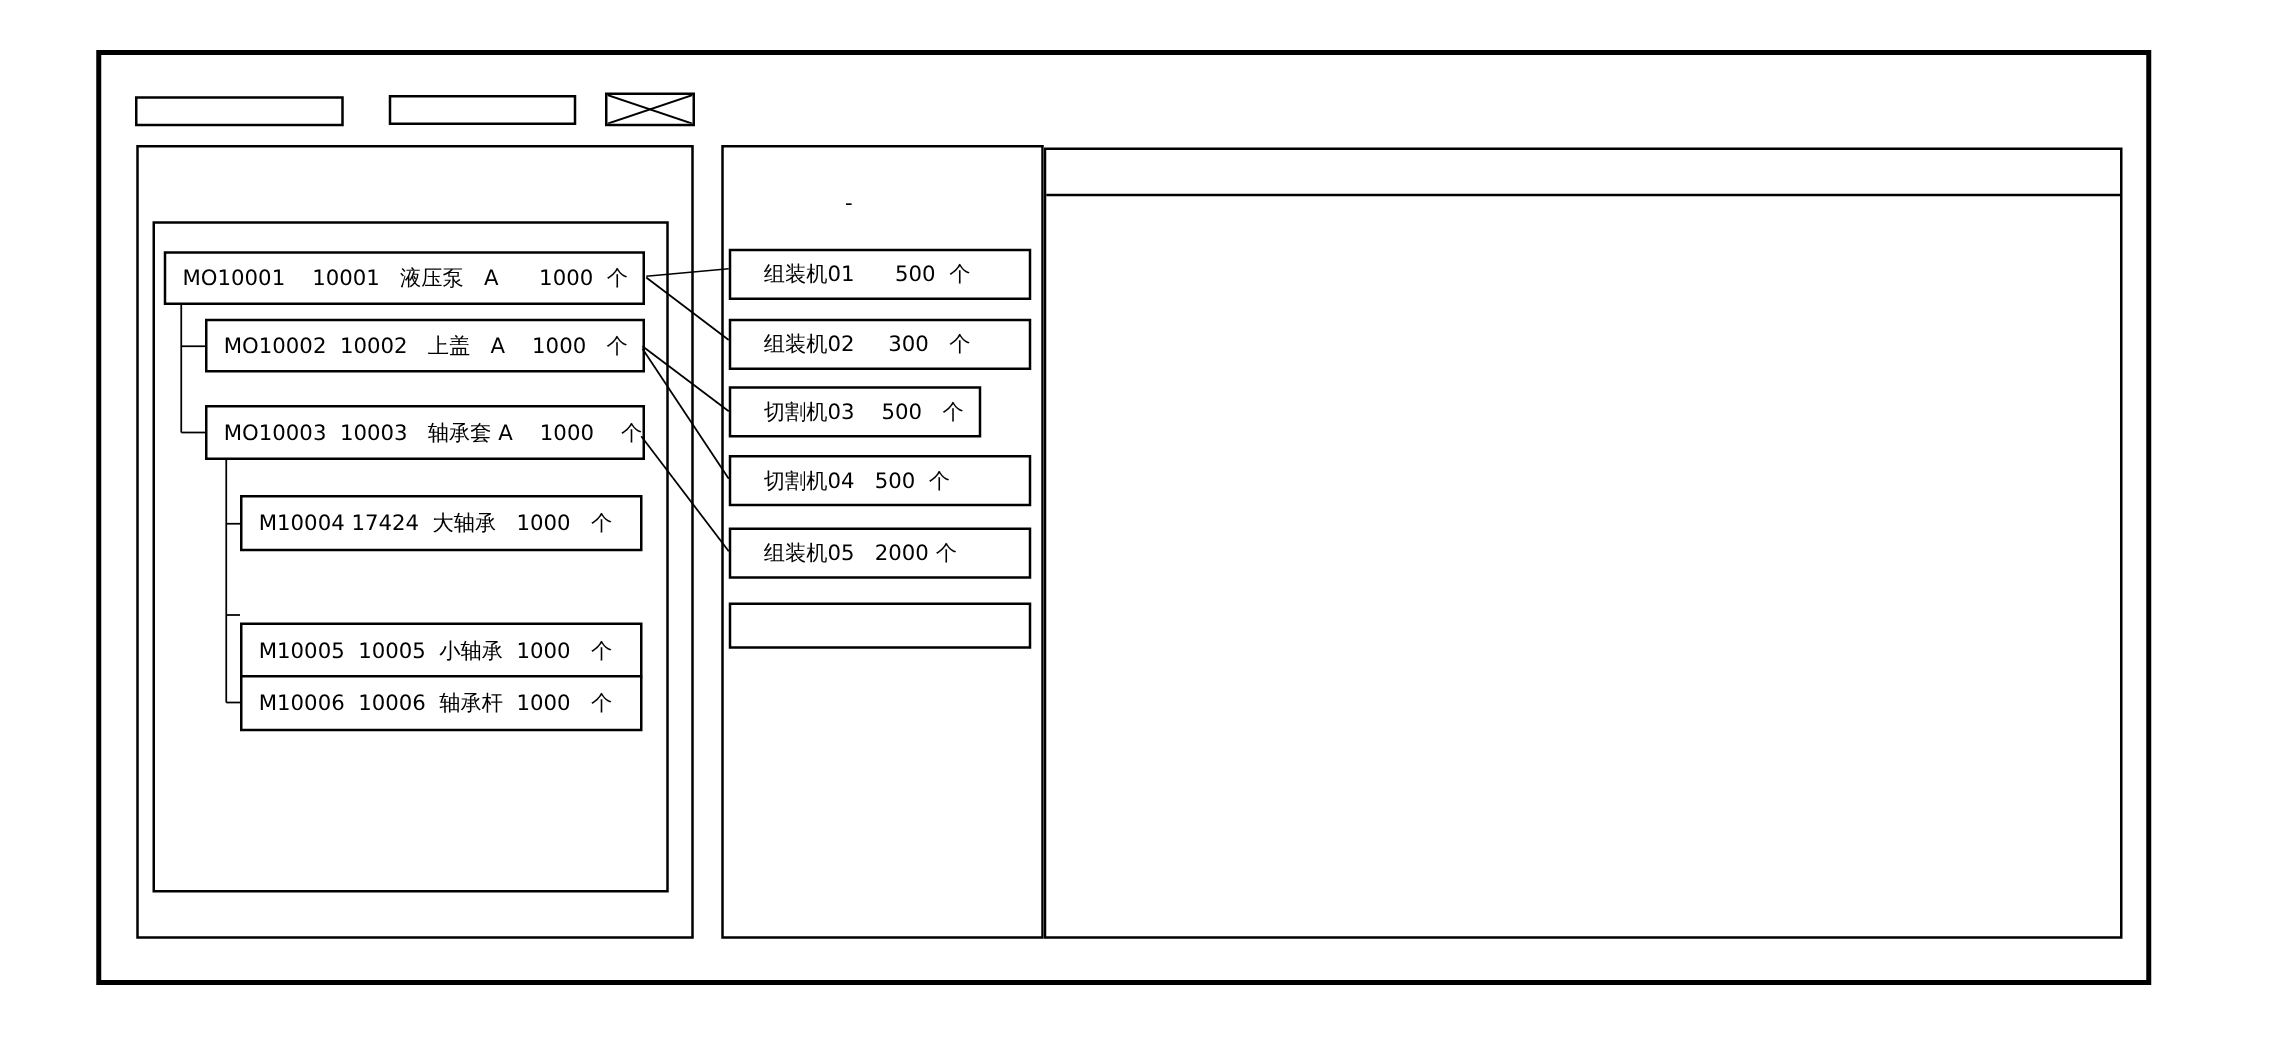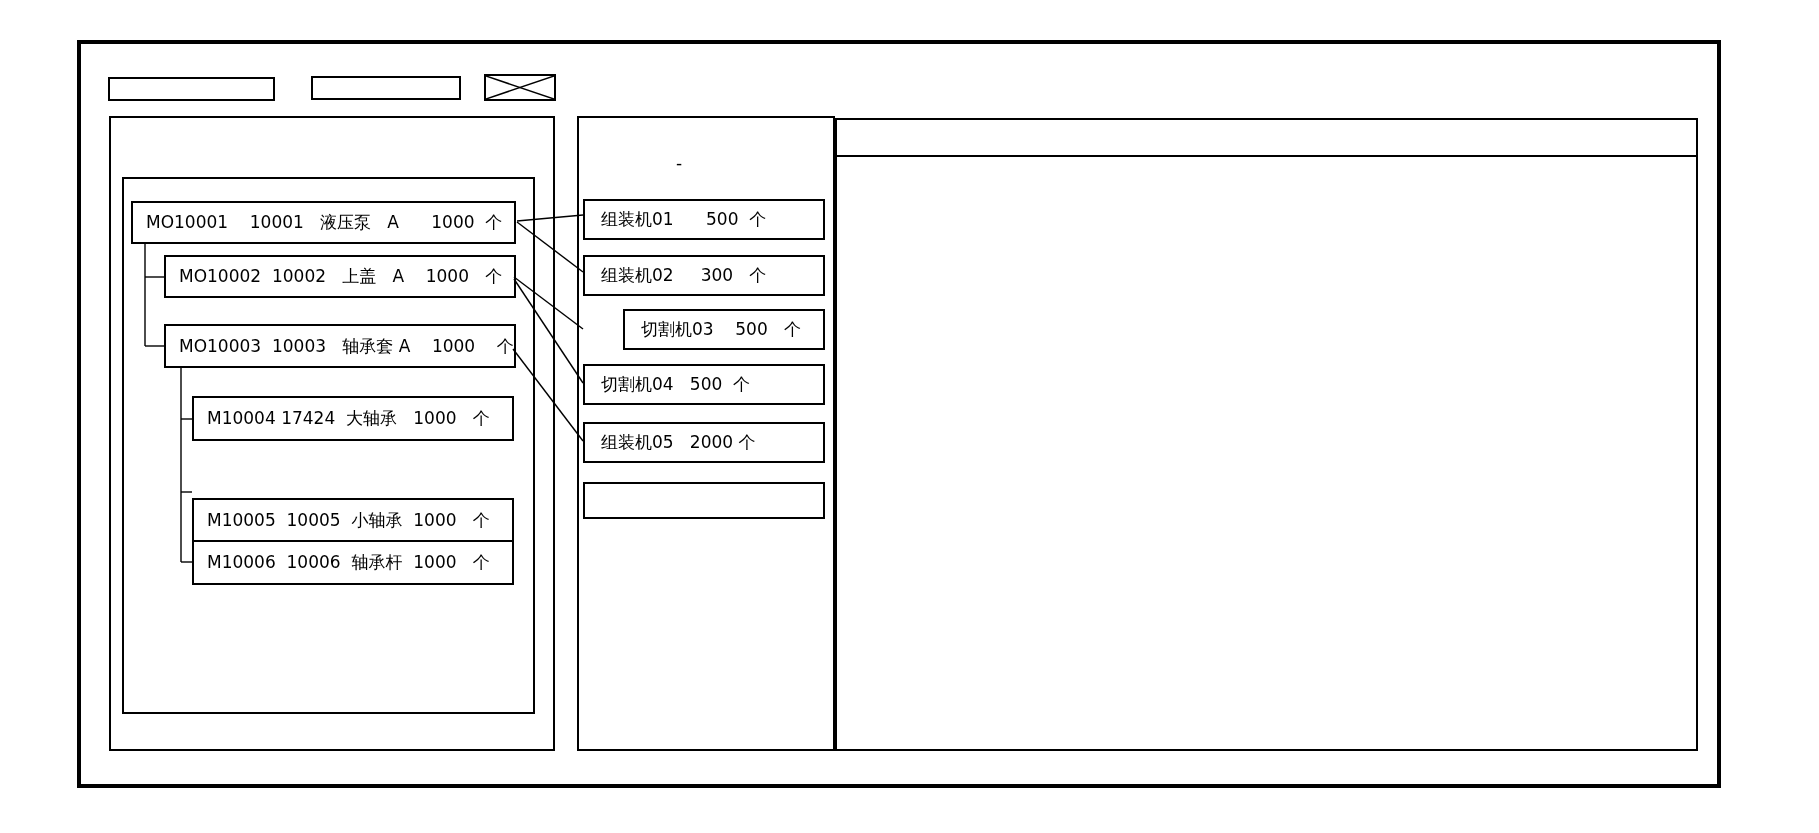--- a/index.html
+++ b/index.html
@@ -29,37 +29,37 @@
   }
   .col-headers span:last-child { margin-left: 8px; }
   .tree-frame  { left: 122px; top: 177px; width: 413px; height: 537px; }
 
   .node, .machine {
     display: flex; align-items: center;
     font-size: 17px; white-space: pre;
     border: 2px solid #000; background: #fff;
   }
   .node { padding-left: 13px; }
-  .machine { padding-left: 16px; }
+  .machine { padding-left: 26px; }
 
   .n1 { left: 131px; top: 201px; width: 385px; height: 43px; text-align: center; }
   .n2 { left: 164px; top: 255px; width: 352px; height: 43px; }
   .n3 { left: 164px; top: 324px; width: 352px; height: 44px; }
   .n4 { left: 192px; top: 396px; width: 322px; height: 45px; }
   .n5 { left: 192px; top: 469px; width: 322px; height: 45px; margin-top: 29px; }
   .n6 { left: 192px; top: 540px; width: 322px; height: 45px; }
 
   .machine-panel { left: 577px; top: 116px; width: 258px; height: 635px; }
   .dot-mark {
     left: 671px; top: 153px; width: 16px; height: 20px;
     font-size: 17px; text-align: center;
   }
   .m1 { left: 583px; top: 199px; width: 242px; height: 41px; }
   .m2 { left: 583px; top: 255px; width: 242px; height: 41px; }
-  .m3 { left: 583px; top: 309px; width: 202px; height: 41px; margin-left: 40px; }
+  .m3 { left: 583px; top: 309px; width: 202px; height: 41px; }
   .m4 { left: 583px; top: 364px; width: 242px; height: 41px; }
   .m5 { left: 583px; top: 422px; width: 242px; height: 41px; }
   .m6 { left: 583px; top: 482px; width: 242px; height: 37px; }
 
   .right-panel { left: 835px; top: 118px; width: 863px; height: 633px; }
   .right-panel-header { height: 37px; border-bottom: 2px solid #000; }
 
   .connectors {
     left: 0; top: 0; width: 1819px; height: 833px;
     pointer-events: none;

